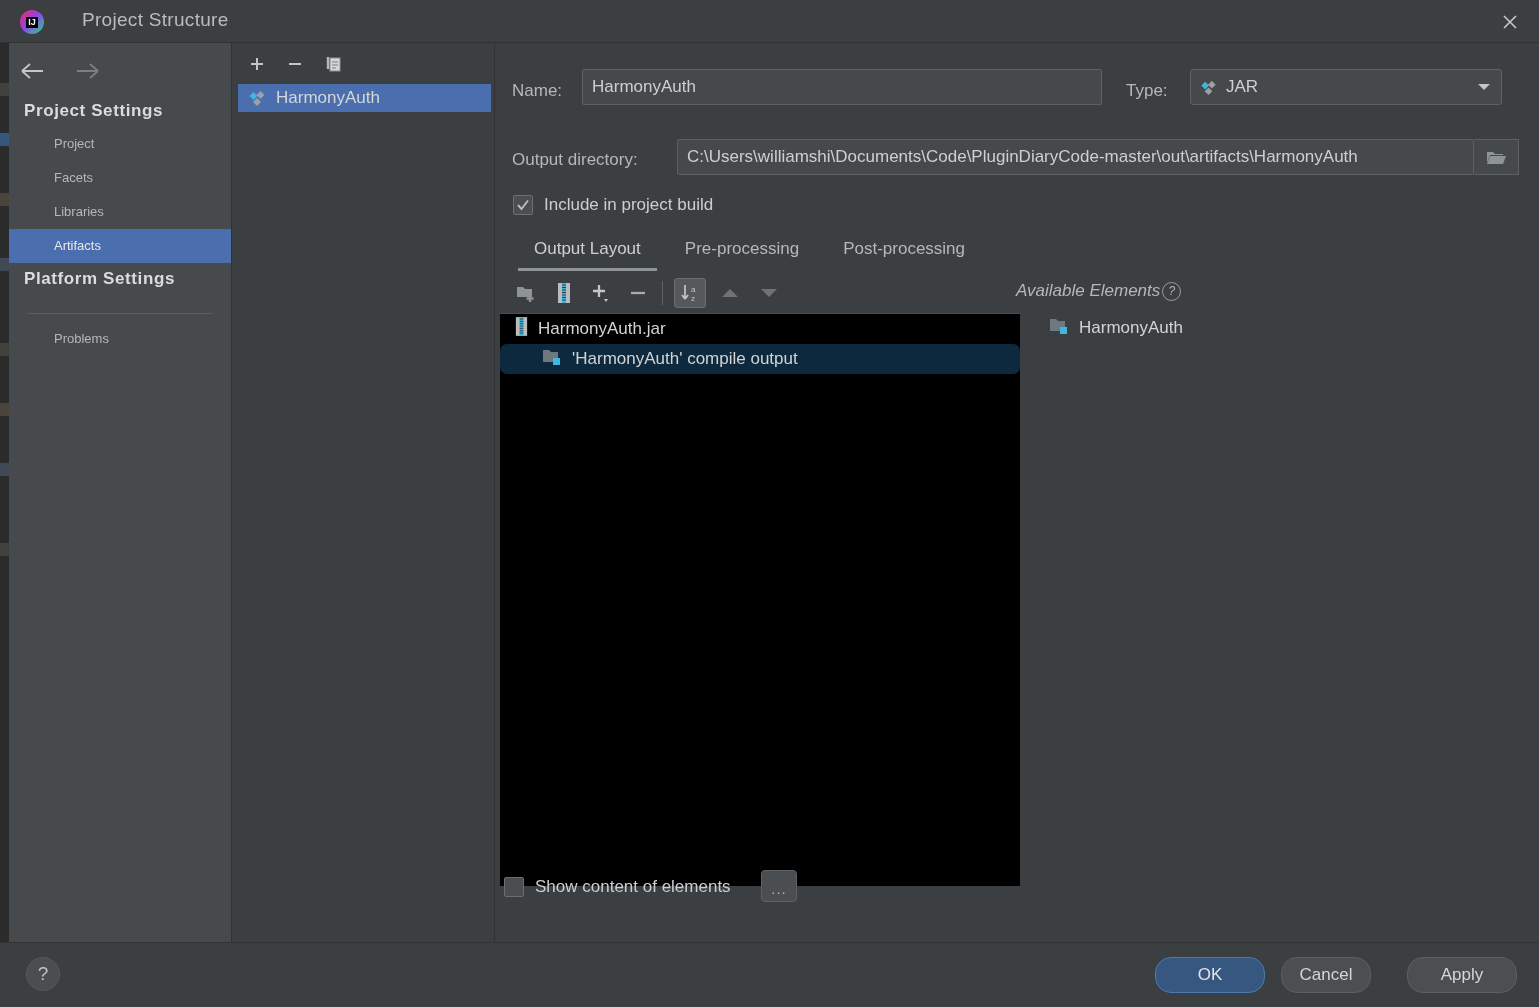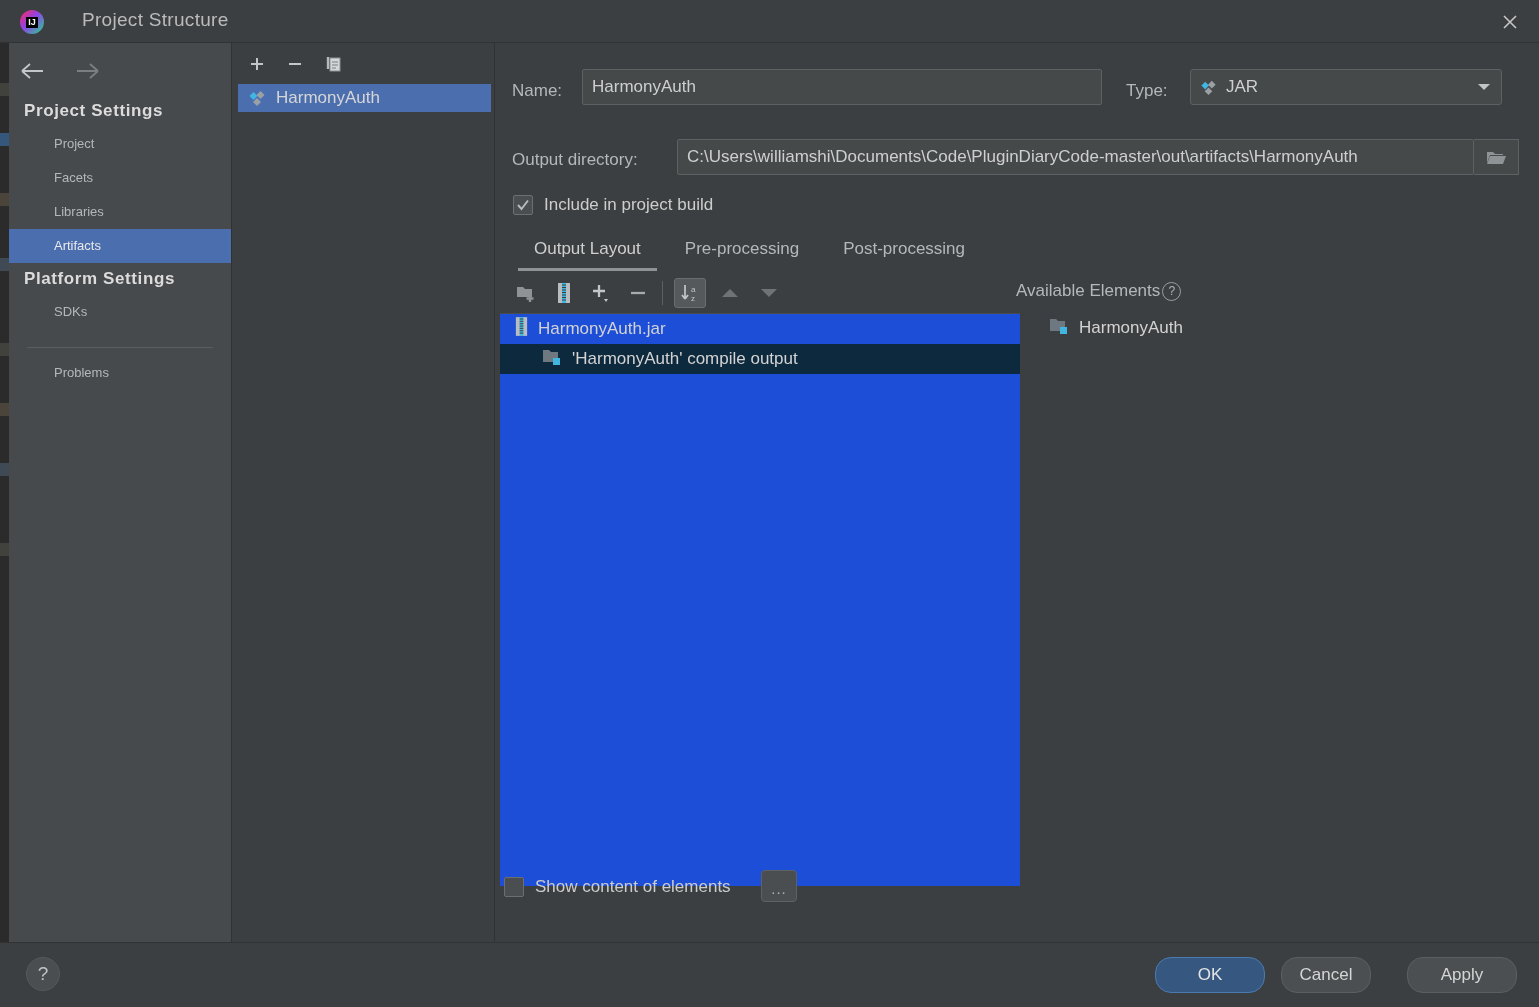--- a/index.html
+++ b/index.html
@@ -145,36 +145,36 @@
     position: absolute; top: 3px; width: 32px; height: 30px;
     display: flex; align-items: center; justify-content: center; cursor: pointer;
     border-radius: 3px;
   }
   .lt-btn.pressed { background: #55595b; border: 1px solid #6a6e70; }
   .lt-sep { position: absolute; top: 6px; width: 1px; height: 24px; background: #5d6163; }
 
   
   .tree {
     position: absolute; left: 4px; top: 270px; width: 520px; bottom: 56px;
-    background: #1d4ed8;
+    background: #000000;
     border-top: 1px solid #4a4d4f;
   }
   .tree-row {
     height: 30px; display: flex; align-items: center; gap: 9px;
     font-size: 17px; color: #d3d3d3; cursor: pointer;
   }
-  .tree-row.selected { background: #0d293e; }
+  .tree-row.selected { background: #0d293e; border-radius: 7px; }
   .tree-row.indent { padding-left: 27px; }
   .tree-row .pad { padding-left: 14px; }
 
   
   .avail-title {
     position: absolute; left: 520px; top: 238px;
     display: flex; align-items: center; gap: 2px;
-    font-size: 17px; color: #b4b8bb;
+    font-size: 17px; color: #b4b8bb; font-style: italic;
   }
   .help-circ {
     width: 19px; height: 19px; border-radius: 50%; border: 1.5px solid #9a9ea1;
     display: flex; align-items: center; justify-content: center;
     font-size: 12px; color: #b0b4b7; cursor: pointer;
   }
   .avail-row {
     position: absolute; left: 552px; top: 273px;
     display: flex; align-items: center; gap: 9px;
     font-size: 17px; color: #d3d3d3; cursor: pointer;
@@ -259,21 +259,20 @@
     </div>
 
     <div class="sb-list">
       <div class="sb-header">Project Settings</div>
       <div class="sb-item">Project</div>
       <div class="sb-item">Facets</div>
       <div class="sb-item">Libraries</div>
       <div class="sb-item selected">Artifacts</div>
 
       <div class="sb-header">Platform Settings</div>
-      <div class="sb-item">SDKs</div>
 
       <div class="sb-sep"></div>
       <div class="sb-item">Problems</div>
     </div>
   </div>
 
   <div class="artifacts-panel">
     <div class="ap-toolbar">
       <div class="ap-tool" style="left:10px">
         <svg width="20" height="20" viewBox="0 0 20 20">

